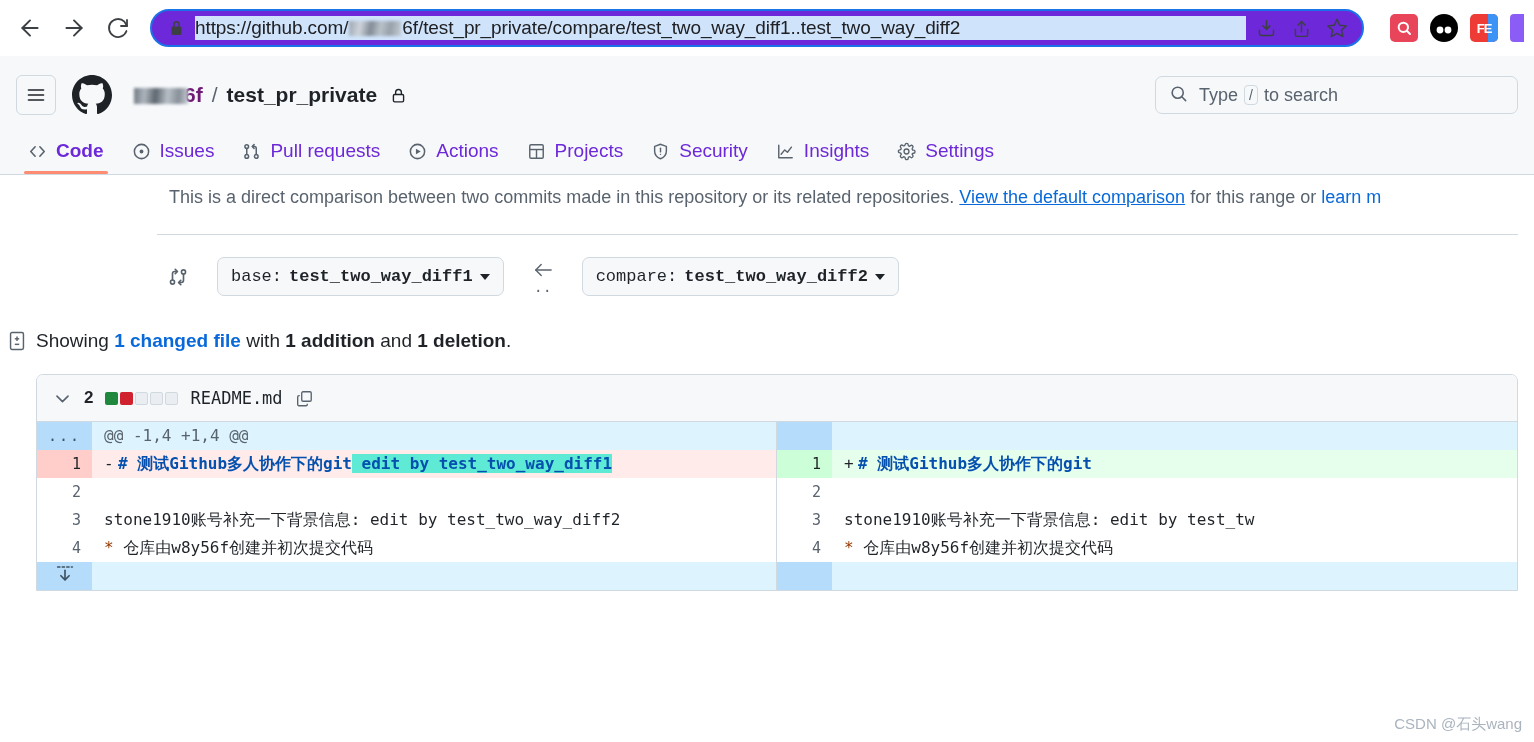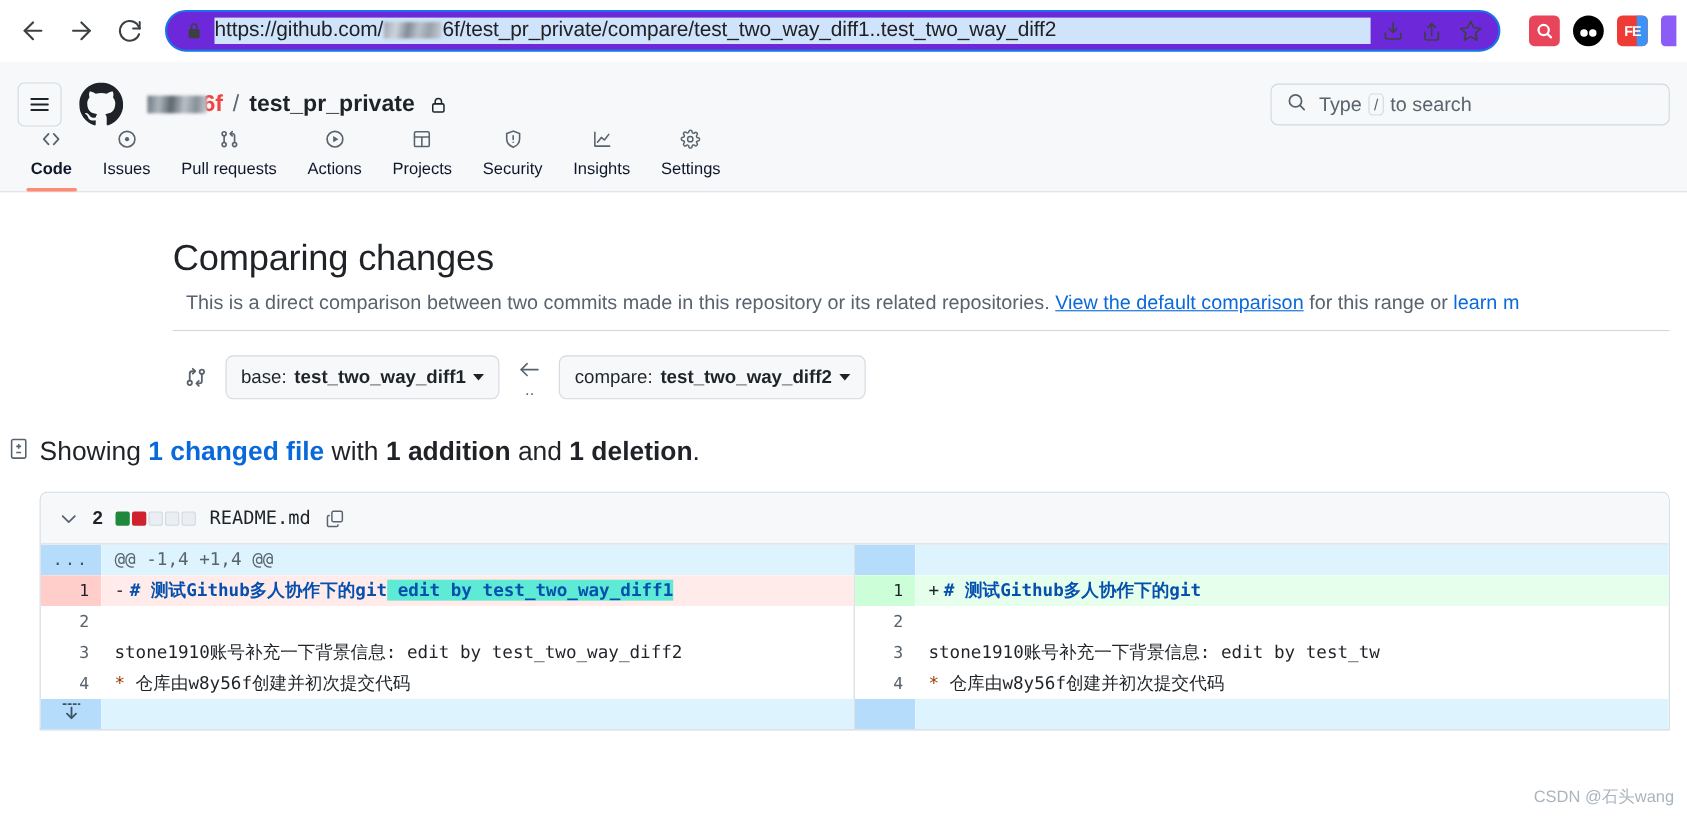--- a/index.html
+++ b/index.html
@@ -88,21 +88,21 @@
     display: flex; align-items: center; justify-content: center; background: #f6f8fa; flex: none;
   }
   .gh-mark { flex: none; display: flex; align-items: center; }
   .breadcrumb { display: flex; align-items: center; gap: 9px; font-size: 21px; color: #1f2328; margin-left: 6px; }
   .bc-owner {
     display: inline-block; width: 54px; height: 16px;
     background: linear-gradient(95deg,#6e7781 0%, #aeb5bd 20%, #5d666f 40%, #b9c0c7 62%, #868e97 82%, #c9ced4 100%);
     filter: blur(1.5px);
     vertical-align: middle;
   }
-  .bc-owner-tail { color: #ef4444; font-weight: 600; margin-left: -4px; }
+  .bc-owner-tail { color: #701a75; font-weight: 600; margin-left: -4px; }
   .bc-sep { color: #59636e; font-weight: 400; }
   .bc-repo { font-weight: 600; color: #1f2328; }
   .lock-small { display: inline-flex; align-items: center; margin-left: 4px; color: #1f2328; }
 
   .gh-search {
     margin-left: auto;
     width: 363px; height: 38px;
     border: 1px solid #d1d9e0; border-radius: 7px;
     background: #f6f8fa;
     display: flex; align-items: center; gap: 11px;
@@ -113,67 +113,66 @@
   .slash-key {
     border: 1px solid #d1d9e0; border-radius: 4px;
     padding: 0 4px; font-size: 14px; line-height: 18px; color: #59636e; background: #f6f8fa;
   }
 
   
   .gh-nav { display: flex; align-items: flex-end; gap: 4px; margin-top: 8px; height: 46px; }
   .gh-tab {
     display: flex; align-items: center; gap: 9px;
     padding: 0 12px 12px 12px;
-    font-size: 15px; color: #0f172a;
+    font-size: 19px; color: #6d28d9;
     position: relative;
     white-space: nowrap;
-    flex-direction: column;
   }
   .gh-tab.active { font-weight: 600; }
   .gh-tab.active::after {
     content: ""; position: absolute; left: 8px; right: 8px; bottom: 0;
     height: 3px; background: #fd8c73; border-radius: 3px;
   }
   .gh-tab .ico { display: flex; align-items: center; color: #59636e; }
 
   
   .main { padding: 0 0 0 0; background: #fff; }
   .container { padding-left: 157px; padding-right: 16px; }
   .page-title { font-size: 33px; font-weight: 400; color: #1f2328; padding-top: 40px; letter-spacing: -0.2px; }
   .page-sub {
     font-size: 18px; color: #59636e; margin-top: 12px; white-space: nowrap; overflow: hidden; margin-left: 12px;
   }
   .page-sub a { color: #0969da; text-decoration: none; }
   .page-sub a.underline { text-decoration: underline; }
 
   .compare-box {
-    margin-top: 14px;
+    margin-top: 26px;
     border-top: 1px solid #d1d9e0;
     padding: 22px 0 0 10px;
-    display: flex; align-items: center; gap: 16px;
+    display: flex; align-items: center; gap: 28px; font-family: Liberation Mono, monospace;
   }
   .branch-icon { color: #59636e; display: flex; align-items: center; }
   .branch-btn {
     border: 1px solid #d1d9e0; border-radius: 7px;
     background: #f6f8fa;
     padding: 9px 13px;
     font-size: 17px; color: #1f2328;
     display: flex; align-items: center; gap: 7px;
     white-space: nowrap;
   }
   .branch-btn .lbl { color: #1f2328; }
   .branch-btn .bold { font-weight: 700; }
   .caret { width: 0; height: 0; border-left: 5px solid transparent; border-right: 5px solid transparent; border-top: 6px solid #1f2328; }
   .arrow-stack { display: flex; flex-direction: column; align-items: center; color: #59636e; gap: 1px; }
   .arrow-stack .dots { font-size: 15px; line-height: 8px; color: #59636e; }
 
   .showing {
     margin-top: 34px;
     padding-left: 36px;
-    font-size: 24px; color: #1f2328;
+    font-size: 19px; color: #1f2328;
     display: flex; align-items: center; gap: 0px;
     position: relative;
   }
   .showing .diff-ico { position: absolute; left: 8px; top: 1px; color: #59636e; display: flex; }
   .showing a { color: #0969da; font-weight: 600; text-decoration: none; }
   .showing b { font-weight: 600; }
 
   
   .file-wrap { margin: 22px 16px 0 36px; border: 1px solid #d1d9e0; border-radius: 7px 7px 0 0; overflow: hidden; }
   .file-header {
@@ -421,21 +420,20 @@
               <path d="M19.3 14.6a1.6 1.6 0 0 0 .32 1.76l.06.06a1.9 1.9 0 1 1-2.7 2.7l-.05-.06a1.6 1.6 0 0 0-1.77-.32 1.6 1.6 0 0 0-.97 1.47v.17a1.9 1.9 0 1 1-3.8 0v-.09a1.6 1.6 0 0 0-1.05-1.47 1.6 1.6 0 0 0-1.76.32l-.06.06a1.9 1.9 0 1 1-2.7-2.7l.06-.05a1.6 1.6 0 0 0 .32-1.77 1.6 1.6 0 0 0-1.47-.97H3.6a1.9 1.9 0 1 1 0-3.8h.09a1.6 1.6 0 0 0 1.47-1.05 1.6 1.6 0 0 0-.32-1.76l-.06-.06a1.9 1.9 0 1 1 2.7-2.7l.05.06a1.6 1.6 0 0 0 1.77.32h.08a1.6 1.6 0 0 0 .97-1.47V3.6a1.9 1.9 0 1 1 3.8 0v.09a1.6 1.6 0 0 0 .97 1.47 1.6 1.6 0 0 0 1.77-.32l.05-.06a1.9 1.9 0 1 1 2.7 2.7l-.06.05a1.6 1.6 0 0 0-.32 1.77v.08a1.6 1.6 0 0 0 1.47.97h.17a1.9 1.9 0 1 1 0 3.8h-.09a1.6 1.6 0 0 0-1.47.97Z"></path>
             </svg>
           </span>
         <span>Settings</span>
       </div>
     </div>
   </div>
 
   <div class="main">
     <div class="container">
-      <h1 class="page-title">Comparing changes</h1>
       <div class="page-sub">
         <span>This is a direct comparison between two commits made in this repository or its related repositories.</span>
         <a href="#" class="underline">View the default comparison</a>
         <span>for this range or</span>
         <a href="#">learn m</a>
       </div>
 
       <div class="compare-box">
         <span class="branch-icon">
           <svg width="22" height="22" viewBox="0 0 24 24" fill="none" stroke="currentColor" stroke-width="1.8" stroke-linecap="round" stroke-linejoin="round">

